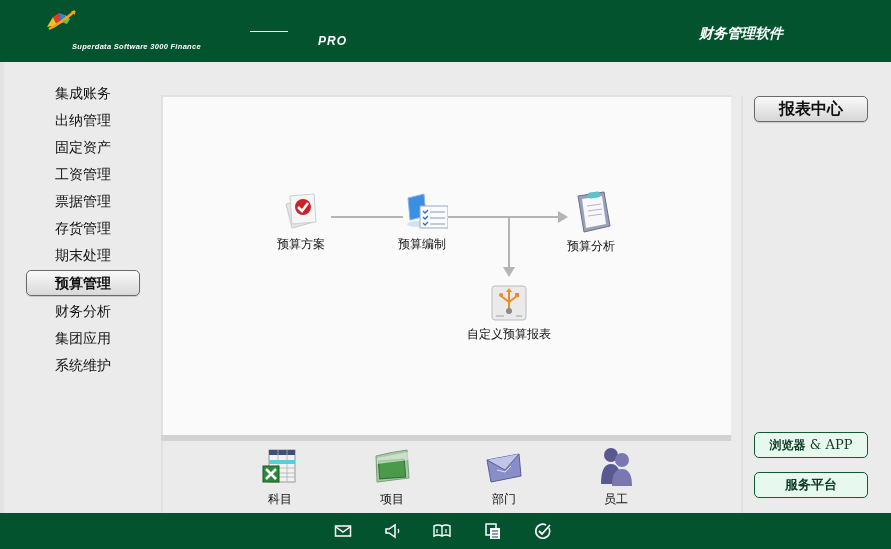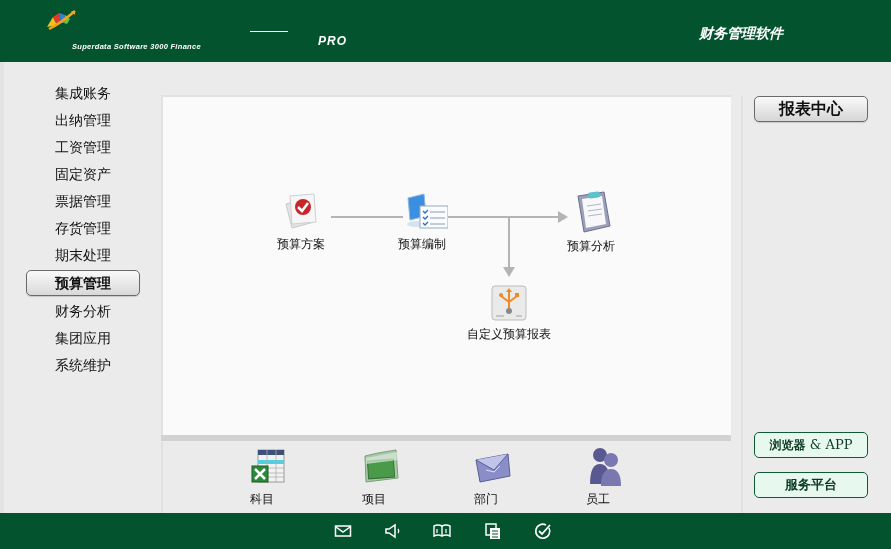--- a/index.html
+++ b/index.html
@@ -16,21 +16,21 @@
   .sidebar { position:absolute; left:26px; top:80px; width:114px; }
   .nav-item { height:27px; line-height:27px; text-align:center; font-size:14px; color:#111; cursor:pointer; }
   .nav-item.active { border:1px solid #6a6a6a; border-radius:5px; background:linear-gradient(#fafafa,#d8d8d8); font-weight:bold; height:24px; line-height:24px; margin:1px 0 2px 0; box-shadow:0 1px 1px rgba(0,0,0,0.15); }
   .main-panel { position:absolute; left:161px; top:95px; width:570px; height:340px; background:#fafafa; border-top:2px solid #e2e2e2; border-left:2px solid #e2e2e2; box-sizing:border-box; }
   .main-bottom-bar { position:absolute; left:161px; top:435px; width:570px; height:6px; background:#d2d2d2; }
   .bottom-panel { position:absolute; left:161px; top:441px; width:570px; height:72px; background:#ebebeb; border-left:2px solid #e2e2e2; box-sizing:border-box; }
   .right-divider { position:absolute; left:741px; top:96px; width:2px; height:417px; background:#e2e2e2; }
   .node { position:absolute; text-align:center; cursor:pointer; }
   .node .lbl { font-size:12px; color:#111; white-space:nowrap; }
   .flow-line { position:absolute; background:#b4b4b4; }
-  .shortcut { position:absolute; text-align:left; width:60px; cursor:pointer; }
+  .shortcut { position:absolute; text-align:center; width:60px; cursor:pointer; }
   .shortcut .lbl { font-size:12px; color:#111; margin-top:1px; }
   .btn-report { position:absolute; left:754px; top:96px; width:112px; height:24px; border:1px solid #6a6a6a; border-radius:5px; background:linear-gradient(#fafafa,#d6d6d6); font-weight:bold; font-size:16px; text-align:center; line-height:24px; color:#111; cursor:pointer; box-shadow:0 1px 1px rgba(0,0,0,0.15); }
   .btn-green { position:absolute; left:754px; width:112px; height:24px; border:1px solid #0d5a35; border-radius:5px; background:#e7f8ef; font-weight:bold; font-size:12px; text-align:center; line-height:24px; color:#0d3a22; cursor:pointer; font-family:"DejaVu Serif", serif; }
   .btn-green .amp { font-size:13px; font-weight:normal; }
   .footer { position:absolute; left:0; top:513px; width:891px; height:36px; background:#04532f; }
   .ficon { position:absolute; top:9px; width:18px; height:18px; cursor:pointer; }
 </style>
 </head>
 <body>
 
@@ -47,22 +47,22 @@
   <div class="logo-dash"></div>
   <div class="logo-pro">PRO</div>
   <div class="header-right">财务管理软件</div>
 </div>
 
 <div class="left-edge"></div>
 
 <div class="sidebar">
   <div class="nav-item">集成账务</div>
   <div class="nav-item">出纳管理</div>
+  <div class="nav-item">固定资产</div>
   <div class="nav-item">工资管理</div>
-  <div class="nav-item">固定资产</div>
   <div class="nav-item">票据管理</div>
   <div class="nav-item">存货管理</div>
   <div class="nav-item">期末处理</div>
   <div class="nav-item active">预算管理</div>
   <div class="nav-item">财务分析</div>
   <div class="nav-item">集团应用</div>
   <div class="nav-item">系统维护</div>
 </div>
 
 <div class="main-panel"></div>

